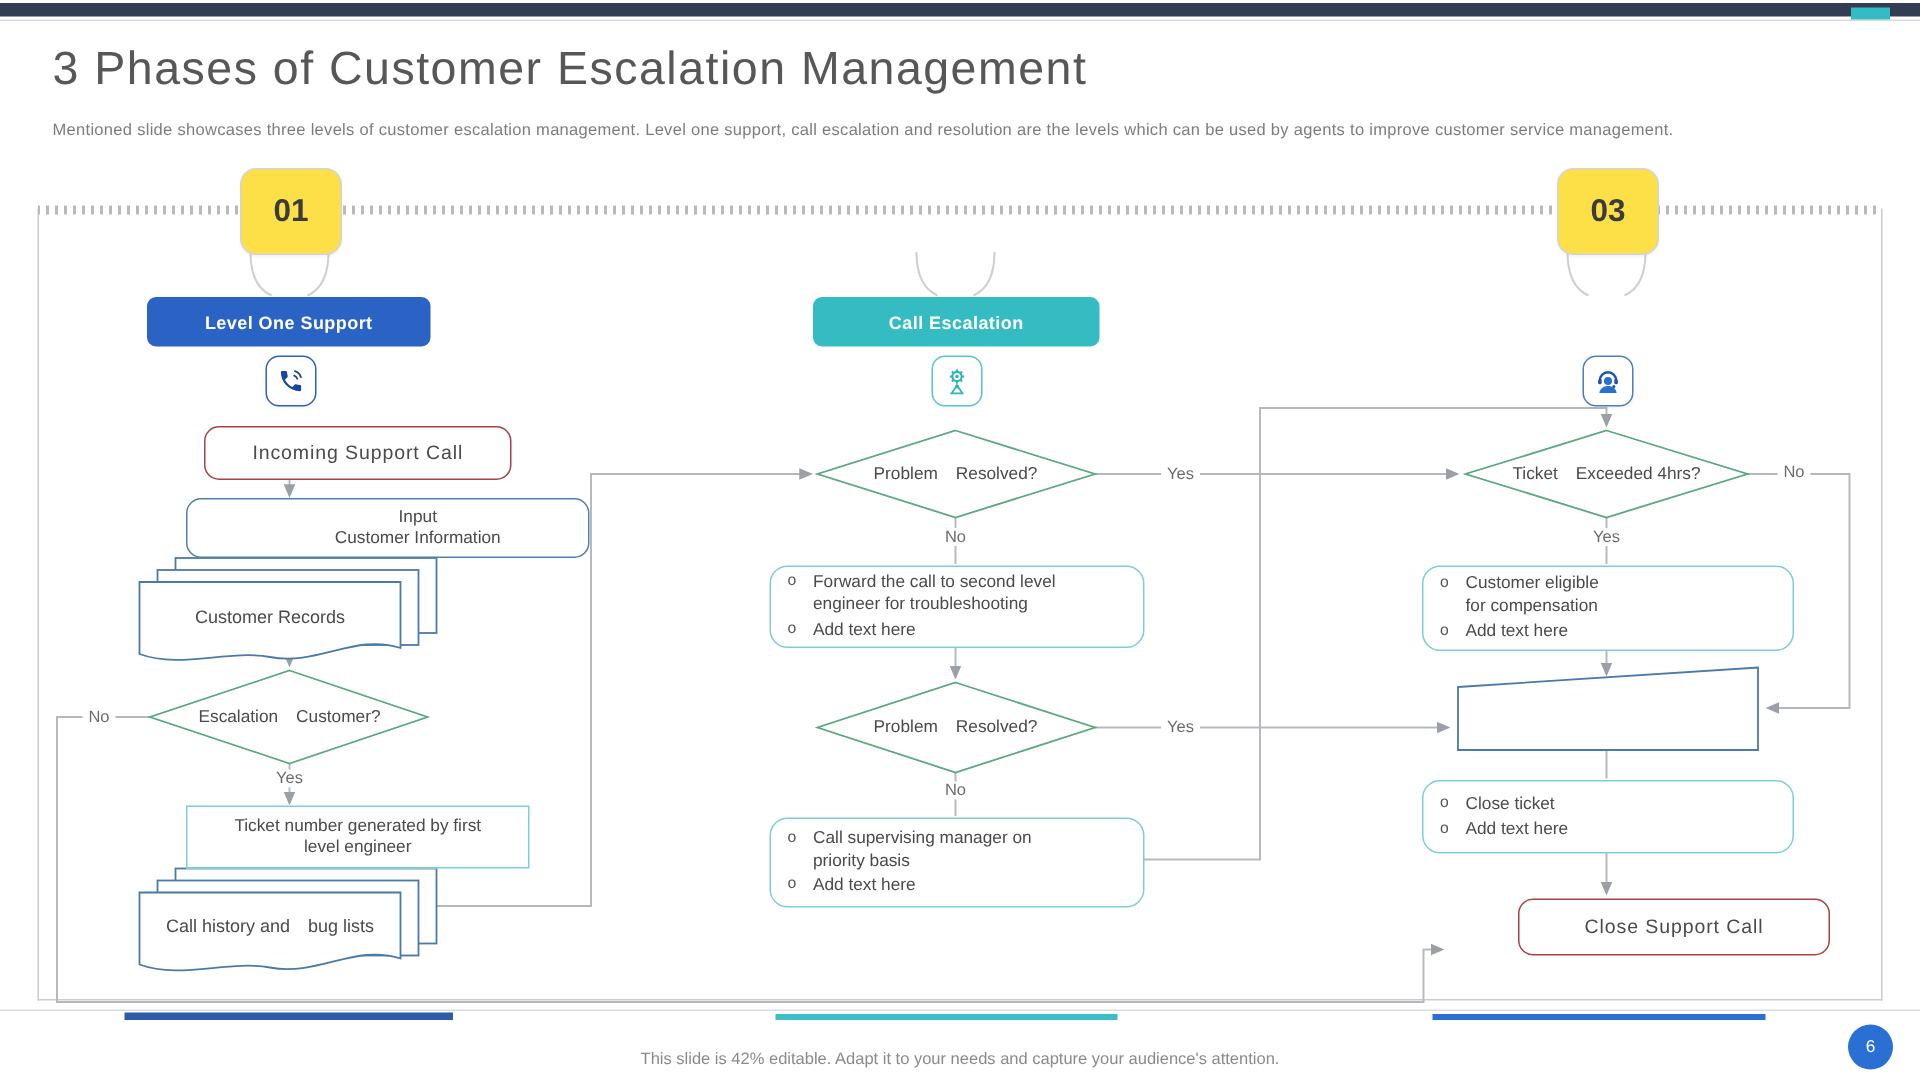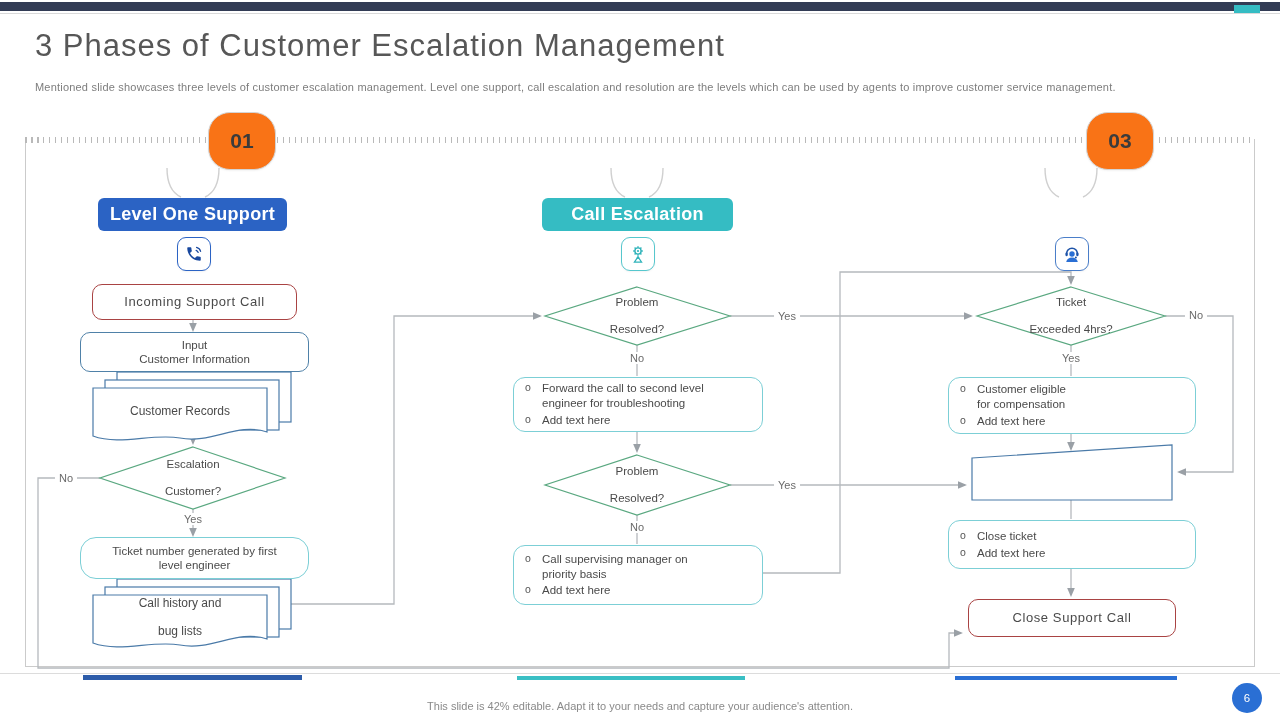--- a/index.html
+++ b/index.html
@@ -12,45 +12,45 @@
   
   .title{position:absolute;left:35px;top:28px;font-size:31px;letter-spacing:1px;color:#575757;z-index:2;}
   .subtitle{position:absolute;left:35px;top:81px;font-size:11px;color:#7d7d7d;letter-spacing:.2px;z-index:2;}
   
   .frame{position:absolute;left:25px;top:139px;width:1228px;height:527px;
          border-left:1px solid #cbcbcb;border-right:1px solid #cbcbcb;border-bottom:1px solid #cbcbcb;z-index:0;}
   .dotted{position:absolute;left:25px;top:137px;width:1228px;height:6px;z-index:1;
           background:repeating-linear-gradient(90deg,#b9b9b9 0 1.5px,transparent 1.5px 6px);}
   .bottomline{position:absolute;left:0;top:673px;width:1280px;height:1px;background:#dcdcdc;z-index:0;}
   
-  .badge{position:absolute;top:112px;width:66px;height:56px;background:#f97316;border:1.5px solid #d4d4d4;
-         border-radius:22px;display:flex;align-items:center;justify-content:center;
-         font-size:21px;font-weight:bold;color:#3b3b3b;z-index:3;box-shadow:0 1px 2px rgba(0,0,0,.05);margin-left:48px;}
+  .badge{position:absolute;top:112px;width:66px;height:56px;background:#fde047;border:1.5px solid #d4d4d4;
+         border-radius:11px;display:flex;align-items:center;justify-content:center;
+         font-size:21px;font-weight:bold;color:#3b3b3b;z-index:3;box-shadow:0 1px 2px rgba(0,0,0,.05);}
   
   .pill{position:absolute;top:198px;height:33px;border-radius:6px;display:flex;align-items:center;
-        justify-content:center;color:#fff;font-weight:bold;font-size:18px;letter-spacing:.3px;z-index:2;}
+        justify-content:center;color:#fff;font-weight:bold;font-size:12px;letter-spacing:.3px;z-index:2;}
   .pill1{left:98px;width:189px;background:#2b63c4;}
   .pill2{left:542px;width:191px;background:#35bcc3;}
   .pill3{left:975px;width:192px;background:#1e6fd2;}
   
   .iconbox{position:absolute;top:237px;width:32px;height:32px;background:#fff;border-radius:9px;
            display:flex;align-items:center;justify-content:center;z-index:2;box-shadow:0 1px 2px rgba(0,0,0,.05);}
   .ib1{left:177px;border:1.2px solid #2b63c4;}
   .ib2{left:621px;border:1.2px solid #56c7cd;}
   .ib3{left:1055px;border:1.2px solid #4a7ec9;}
   
   .box{position:absolute;background:#fff;display:flex;flex-direction:column;align-items:center;
-       justify-content:center;text-align:center;color:#4a4a4a;z-index:2;line-height:1.25;}
+       justify-content:center;text-align:center;color:#4a4a4a;z-index:2;line-height:1.25;margin-left:44px;}
   .b-red{border:1.3px solid #a94343;border-radius:10px;}
-  .b-blue{border:1.3px solid #4f81a8;border-radius:10px;}
-  .b-teal{border:1.3px solid #7ccfd6;border-radius:16px;}
+  .b-blue{border:1.3px solid #4f81a8;border-radius:10px;padding-left:40px;}
+  .b-teal{border:1.3px solid #7ccfd6;border-radius:0;}
   .fs13{font-size:13px;letter-spacing:.6px;}
   .fs12{font-size:12px;}
   .fs115{font-size:11.5px;}
-  .overlay{position:absolute;display:flex;flex-direction:column;align-items:center;justify-content:center;
+  .overlay{position:absolute;display:flex;flex-direction:row;align-items:center;justify-content:center;
            text-align:center;color:#4a4a4a;z-index:2;line-height:1.3;background:transparent;gap:12px;}
   
   .bullets{position:absolute;background:#fff;border:1.3px solid #7ccfd6;border-radius:12px;
            padding:6px 6px 6px 11px;display:flex;flex-direction:column;justify-content:center;gap:2px;z-index:2;}
   .bullet{display:flex;font-size:11.5px;color:#4a4a4a;line-height:1.3;text-align:left;}
   .bullet .o{width:17px;flex:none;font-size:10.5px;color:#555;}
   .bullet .t{white-space:pre-line;}
   
   .yn{position:absolute;transform:translate(-50%,-50%);font-size:11px;color:#6b6b6b;background:#fff;
       padding:0 4px;z-index:3;}

